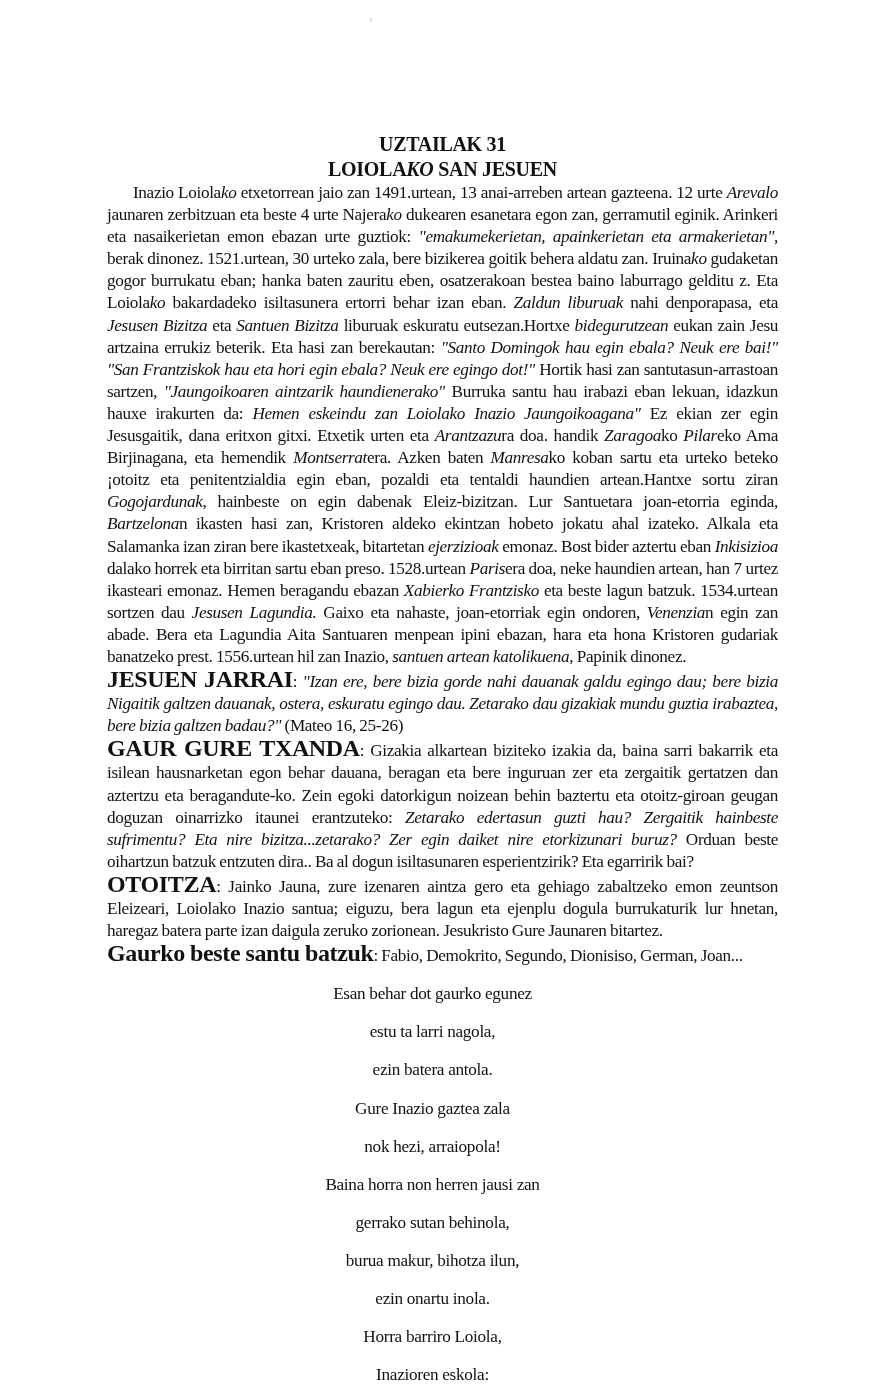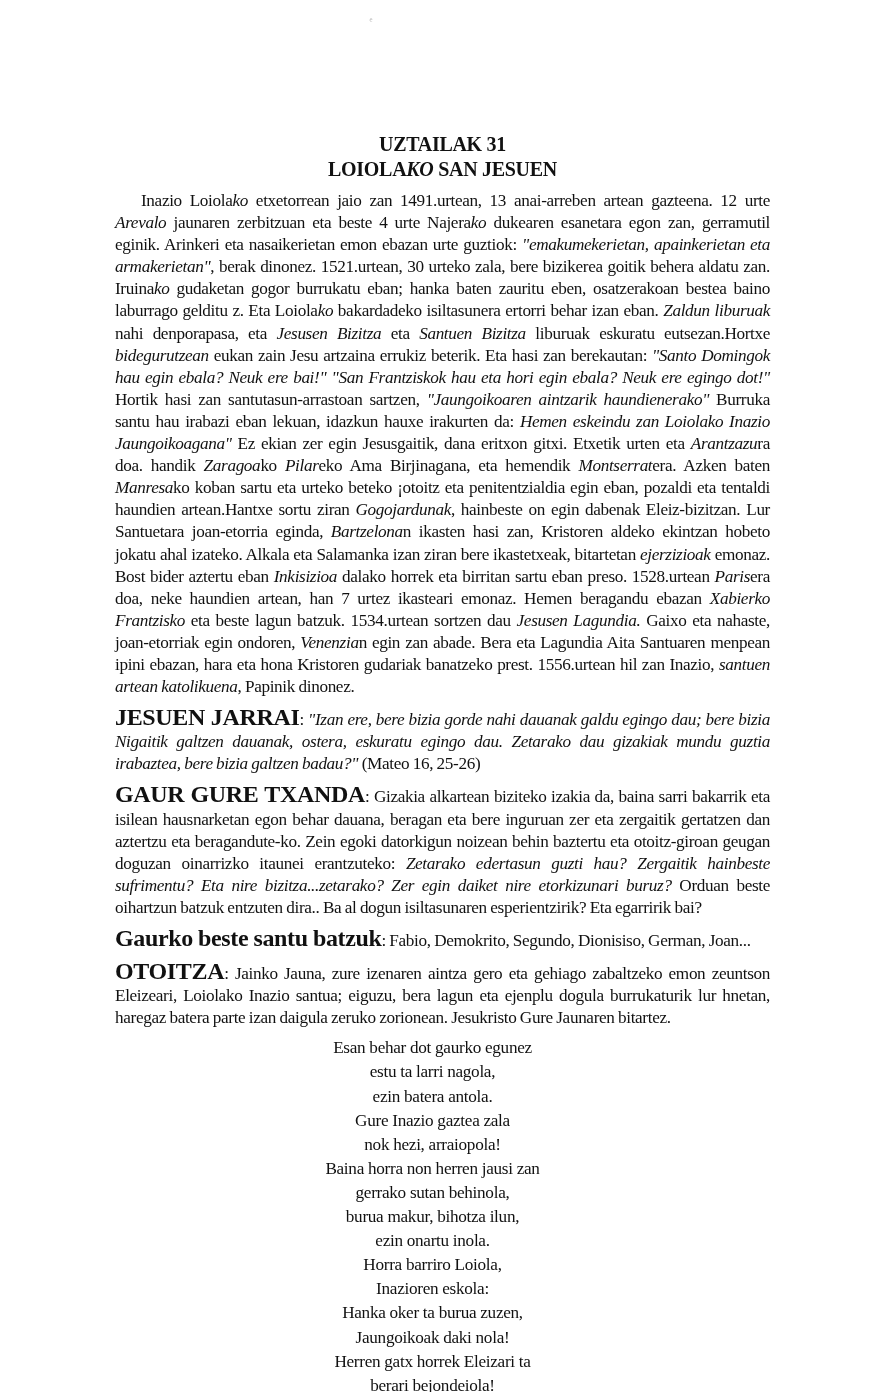--- a/index.html
+++ b/index.html
@@ -1,25 +1,25 @@
 <!DOCTYPE html>
 <html><head>
 <meta charset="utf-8">
 <style>
   html, body { margin: 0; padding: 0; background: #ffffff; }
   body { width: 895px; height: 1392px; position: relative; overflow: hidden; font-family: "Liberation Serif", serif; color: #111; }
   .page { position: absolute; left: 107px; top: 132px; width: 671px; }
   .title { text-align: center; font-weight: bold; font-size: 20px; line-height: 25px; letter-spacing: -0.3px; }
   .title i { font-style: italic; }
-  .para { font-size: 17.2px; line-height: 22.1px; text-align: justify; letter-spacing: -0.35px; word-spacing: -0.5px; margin: 8px; }
+  .para { font-size: 17.2px; line-height: 22.1px; text-align: justify; letter-spacing: -0.35px; word-spacing: -0.5px; margin: 0; }
   .para.indent { text-indent: 26px; }
   .para b { font-weight: bold; font-size: 24px; }
   .para i { font-style: italic; }
   .poem { text-align: center; font-size: 17.2px; line-height: 22.1px; margin-left: -20px; letter-spacing: -0.3px; }
-  .poem div { margin: 2px; }
+  .poem div { margin: 16px; }
   .speck { position: absolute; left: 371px; top: 14px; width: 10px; height: 16px; color: #bbb; font-size: 12px; }
 </style>
 </head>
 <body>
 
 <div class="speck">ͤ</div>
 
 <div class="page">
   <div class="title">UZTAILAK 31</div>
   <div class="title">
@@ -31,25 +31,25 @@
   <p class="para">
     <b>JESUEN JARRAI</b>:
     <i>"Izan ere, bere bizia gorde nahi dauanak galdu egingo dau; bere bizia Nigaitik galtzen dauanak, ostera, eskuratu egingo dau. Zetarako dau gizakiak mundu guztia irabaztea, bere bizia galtzen badau?"</i><span> (Mateo 16, 25-26)</span>
   </p>
 
   <p class="para">
     <b>GAUR GURE TXANDA</b><span>: Gizakia alkartean biziteko izakia da, baina sarri bakarrik eta isilean hausnarketan egon behar dauana, beragan eta bere inguruan zer eta zergaitik gertatzen dan aztertzu eta beragandute-ko. Zein egoki datorkigun noizean behin baztertu eta otoitz-giroan geugan doguzan oinarrizko itaunei erantzuteko: </span><i>Zetarako edertasun guzti hau? Zergaitik hainbeste sufrimentu?  Eta nire bizitza...zetarako? Zer egin daiket nire etorkizunari buruz?</i><span> Orduan beste oihartzun batzuk entzuten dira.. Ba al dogun isiltasunaren  esperientzirik? Eta egarririk bai?</span>
   </p>
 
   <p class="para">
-    <b>Gaurko beste santu batzuk</b><span>: Fabio, Demokrito, Segundo, Dionisiso, German, Joan...</span>
+    <b>OTOITZA</b><span>: Jainko Jauna, zure izenaren aintza gero eta gehiago zabaltzeko emon zeuntson Eleizeari, Loiolako Inazio santua; eiguzu, bera lagun eta ejenplu dogula burrukaturik lur hnetan, haregaz batera parte izan daigula zeruko zorionean. Jesukristo Gure Jaunaren bitartez.</span>
   </p>
 
   <p class="para">
-    <b>OTOITZA</b><span>: Jainko Jauna, zure izenaren aintza gero eta gehiago zabaltzeko emon zeuntson Eleizeari, Loiolako Inazio santua; eiguzu, bera lagun eta ejenplu dogula burrukaturik lur hnetan, haregaz batera parte izan daigula zeruko zorionean. Jesukristo Gure Jaunaren bitartez.</span>
+    <b>Gaurko beste santu batzuk</b><span>: Fabio, Demokrito, Segundo, Dionisiso, German, Joan...</span>
   </p>
 
   <div class="poem" id="poem">
       <div>Esan behar dot gaurko egunez</div>
       <div>estu ta larri nagola,</div>
       <div>ezin batera antola.</div>
       <div>Gure Inazio gaztea zala</div>
       <div>nok hezi, arraiopola!</div>
       <div>Baina horra non herren jausi zan</div>
       <div>gerrako sutan behinola,</div>

